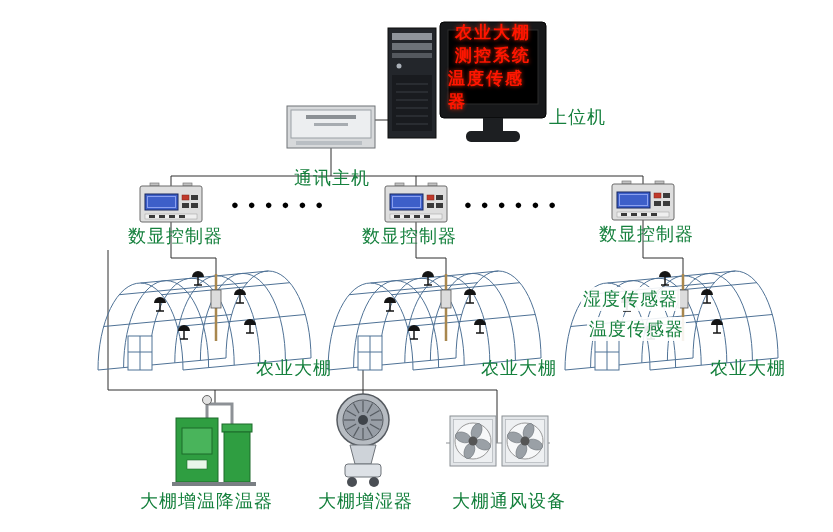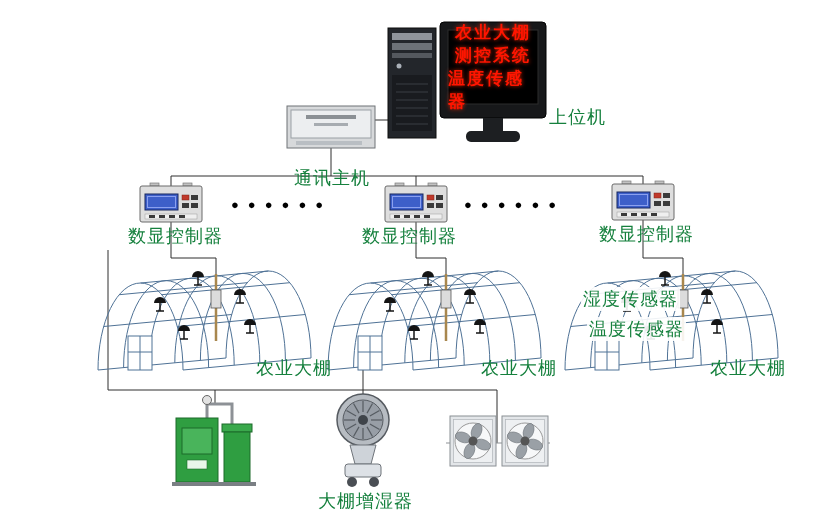--- a/index.html
+++ b/index.html
@@ -232,15 +232,17 @@
   <div class="dots" style="left:231px; top:197px;">●●●●●●</div>
   <div class="dots" style="left:464px; top:197px;">●●●●●●</div>
 
   <div class="lbl bg" style="left:581px; top:287px;">湿度传感器</div>
   <div class="lbl bg" style="left:587px; top:317px;">温度传感器</div>
 
   <div class="lbl" style="left:256px; top:356px;">农业大棚</div>
   <div class="lbl" style="left:481px; top:356px;">农业大棚</div>
   <div class="lbl" style="left:710px; top:356px;">农业大棚</div>
 
+  <div class="lbl" style="left:140px; top:489px;">大棚增温降温器</div>
   <div class="lbl" style="left:318px; top:489px;">大棚增湿器</div>
+  <div class="lbl" style="left:452px; top:489px;">大棚通风设备</div>
 
 </div>
 
 </body></html>

